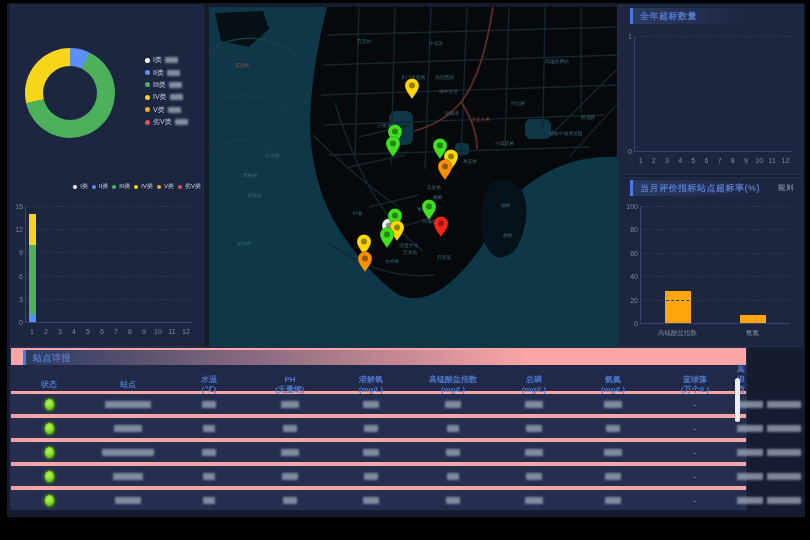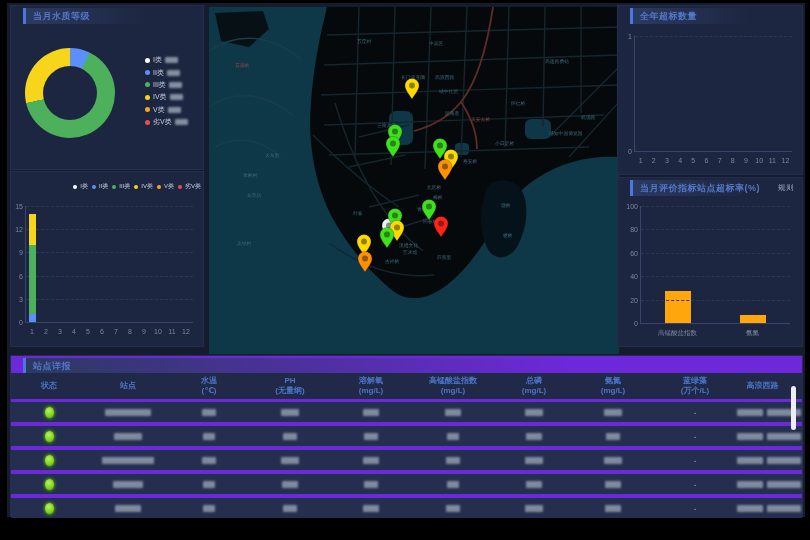--- a/index.html
+++ b/index.html
@@ -60,21 +60,20 @@
   .mlab{fill:#3f6b7c;font-size:4.8px;}
   .mlab.red{fill:#8a4a42;}
 </style>
 </head>
 <body>
 
 <div id="app">
  <div id="dash">
 
   <div class="panel" style="left:3px;top:2px;width:194px;height:165px;">
-    <div class="phead">当月水质等级</div>
     <div id="donut" style="background: conic-gradient(rgb(91, 143, 249) 0%, rgb(91, 143, 249) 7.14286%, rgb(77, 177, 92) 7.14286%, rgb(77, 177, 92) 71.4286%, rgb(246, 213, 26) 71.4286%, rgb(246, 213, 26) 100%);"></div>
     <div class="legend-v" id="donut-legend">
       <div class="li">
             <span class="dot" style="background: rgb(255, 255, 255);"></span>
             <span class="lb">I类</span>
             <span class="blurblock"></span>
           </div>
       <div class="li">
             <span class="dot" style="background: rgb(91, 143, 249);"></span>
             <span class="lb">II类</span>
@@ -352,21 +351,21 @@
           <span>6</span>
           <span>7</span>
           <span>8</span>
           <span>9</span>
           <span>10</span>
           <span>11</span>
           <span>12</span>
         </div>
   </div>
 
-  <div class="panel" style="left:3px;top:352px;width:793px;height:162px;background:#6d28d9;">
+  <div class="panel" style="left:3px;top:344px;width:737px;height:162px;background:#fca5a5;">
     <div class="phead">站点详报</div>
     <div id="thead" class="tgrid">
       <div>
             <div class="cn">状态</div>
             <div class="cn"></div>
           </div>
       <div>
             <div class="cn">站点</div>
             <div class="cn"></div>
           </div>

